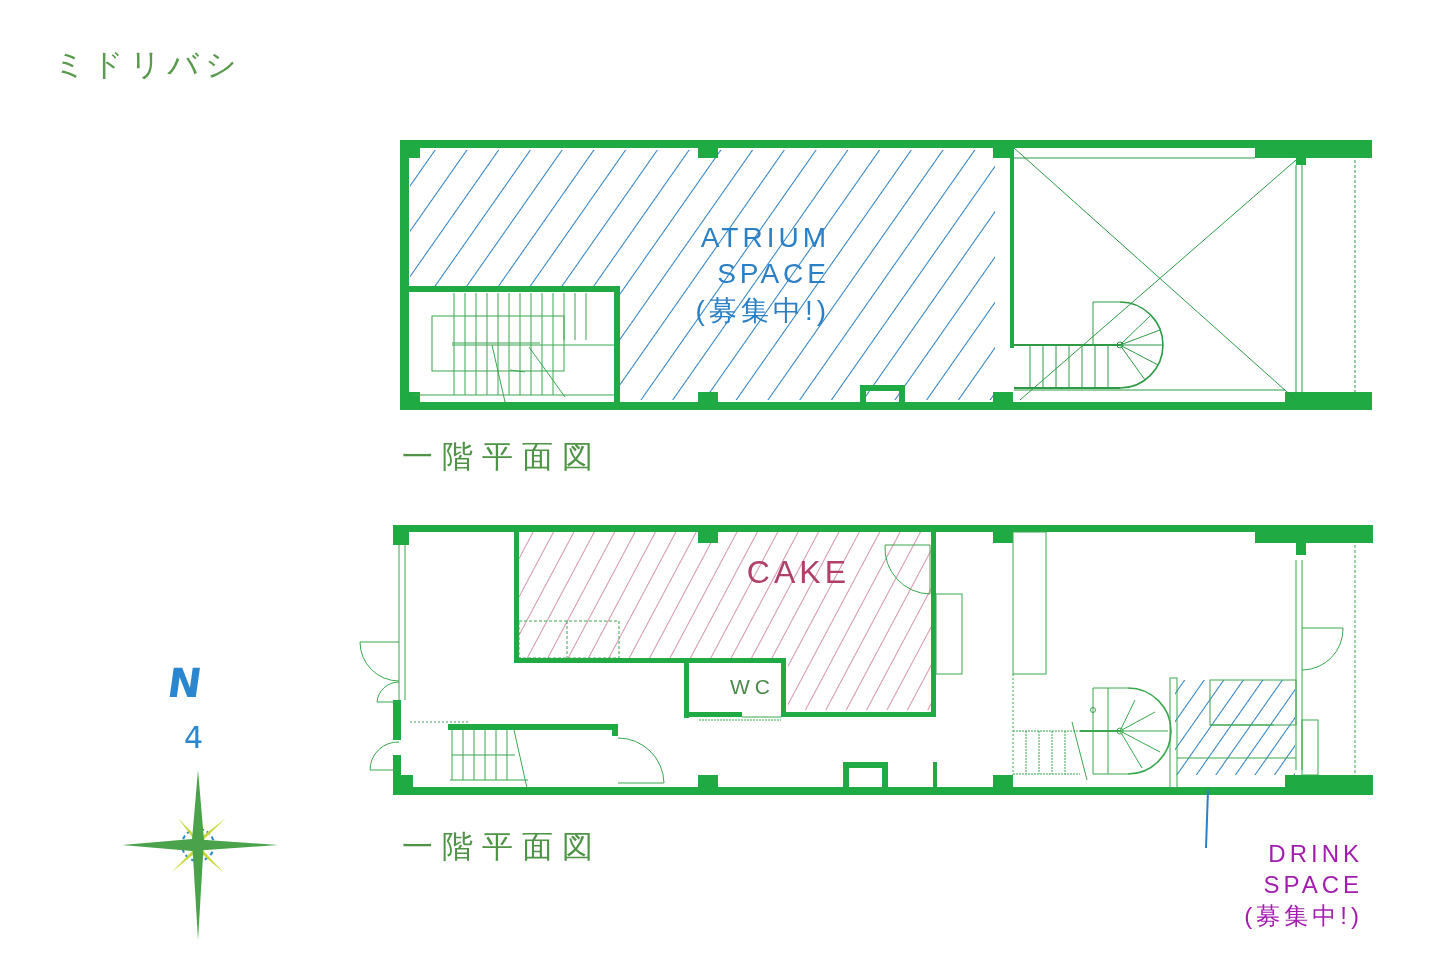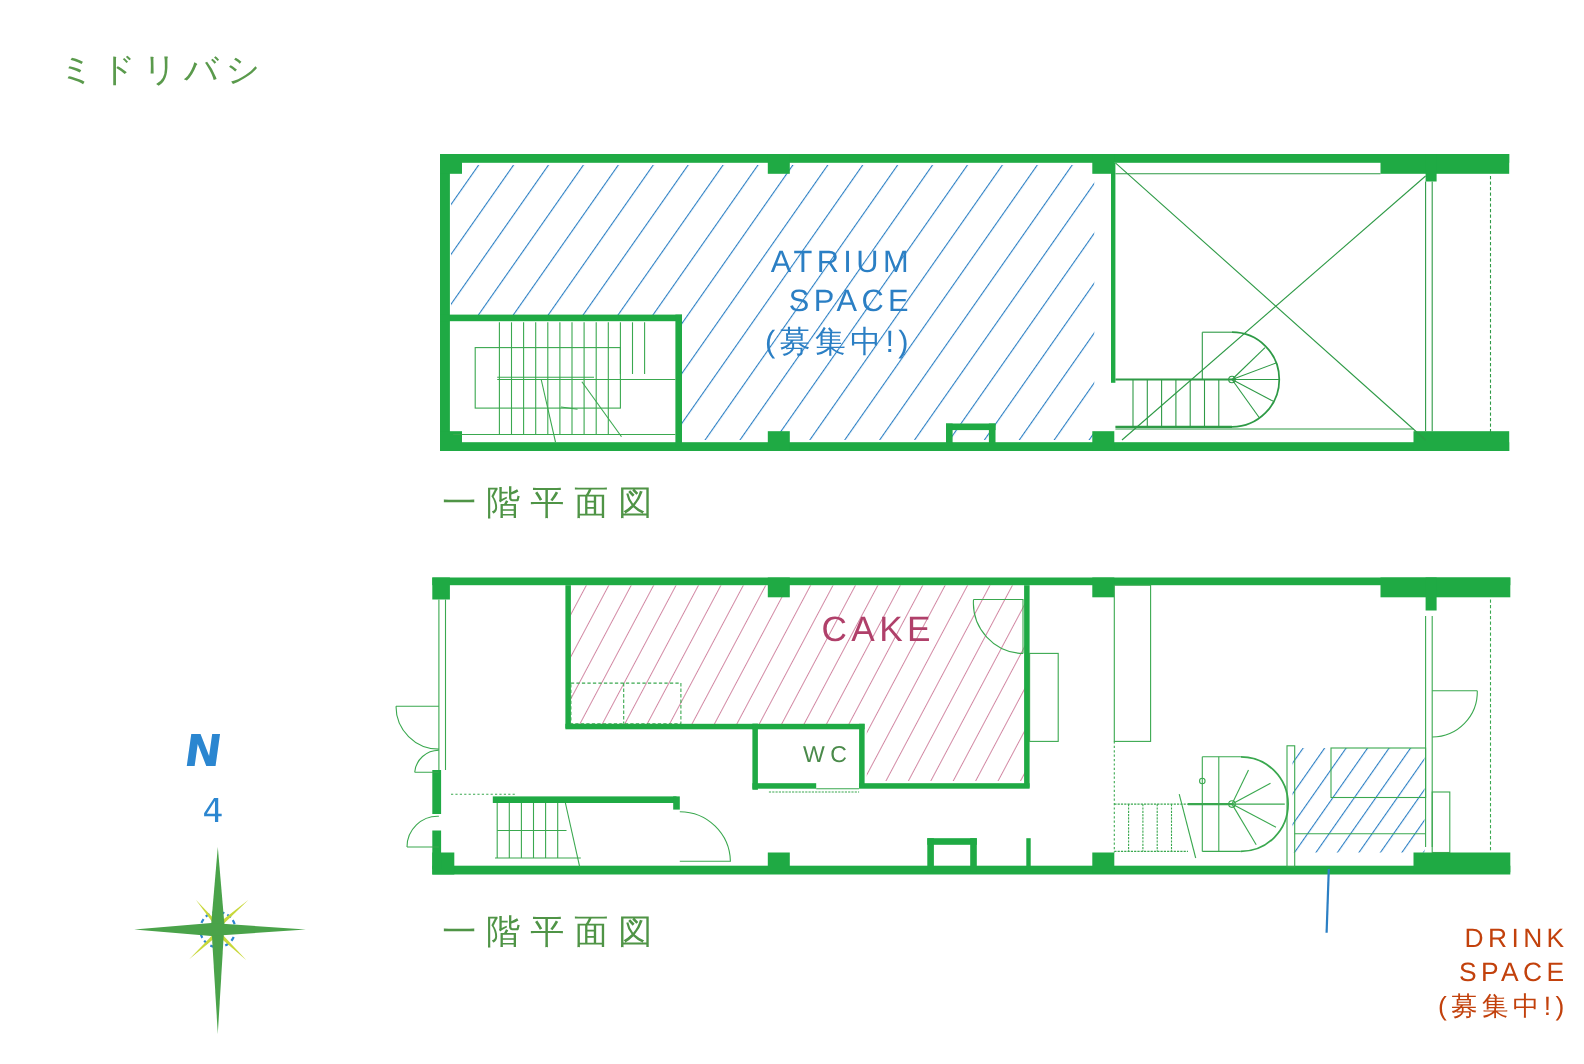--- a/index.html
+++ b/index.html
@@ -7,21 +7,21 @@
          font-family: "DejaVu Sans", sans-serif; }
   .brand { position: absolute; left: 54px; top: 38px; color: #5a9a4c;
            font-size: 31px; letter-spacing: 6px; line-height: 52px; font-weight: 300; }
   .brand div { white-space: nowrap; }
   .floor-label { position: absolute; color: #4f9446; font-size: 31px; letter-spacing: 9px; }
   .hand { position: absolute; font-family: Liberation Sans, sans-serif; letter-spacing: 4px;
           text-align: right; line-height: 1.3; }
   .atrium-label { left: 640px; top: 220px; width: 190px; color: #2b7fc4; font-size: 28px; }
   .cake-label { left: 620px; top: 552px; width: 230px; color: #b0406a; font-size: 32px; }
   .wc-label { left: 700px; top: 673px; width: 75px; color: #4a8a4a; font-size: 21px; letter-spacing: 5px; }
-  .drink-label { left: 1266px; top: 838px; width: 160px; color: #c2410c; font-size: 24px; }
+  .drink-label { left: 1203px; top: 838px; width: 160px; color: #a21caf; font-size: 24px; }
   .compass-n { position: absolute; left: 168px; top: 660px; color: #2b86d0; font-size: 40px;
                font-weight: bold; transform: skewX(-8deg); }
   .compass-arrow { position: absolute; left: 184px; top: 720px; color: #2b86d0; font-size: 30px; }
   svg.plan { position: absolute; left: 0; top: 0; }
 </style>
 </head>
 <body>
 
 <div class="brand">
   <div>ミドリバシ</div>

